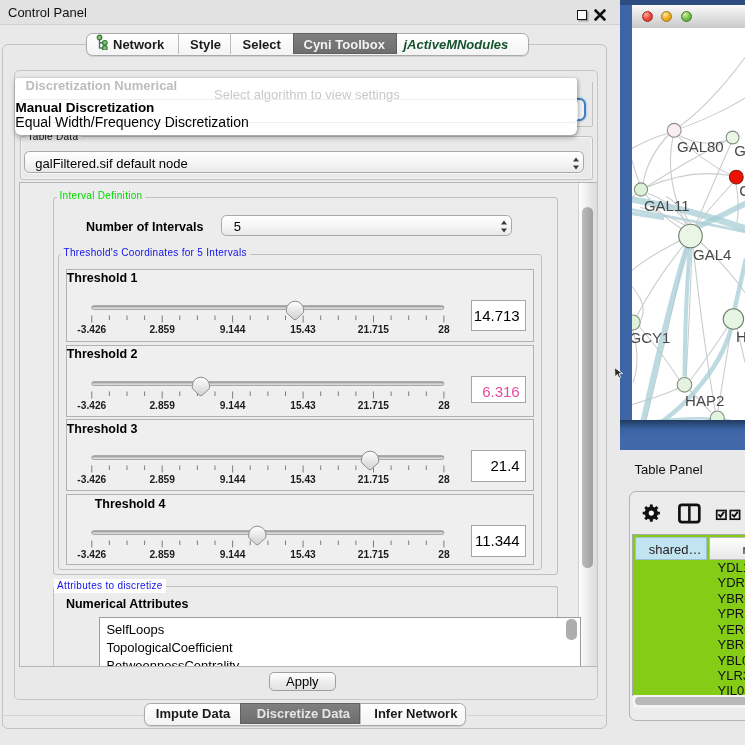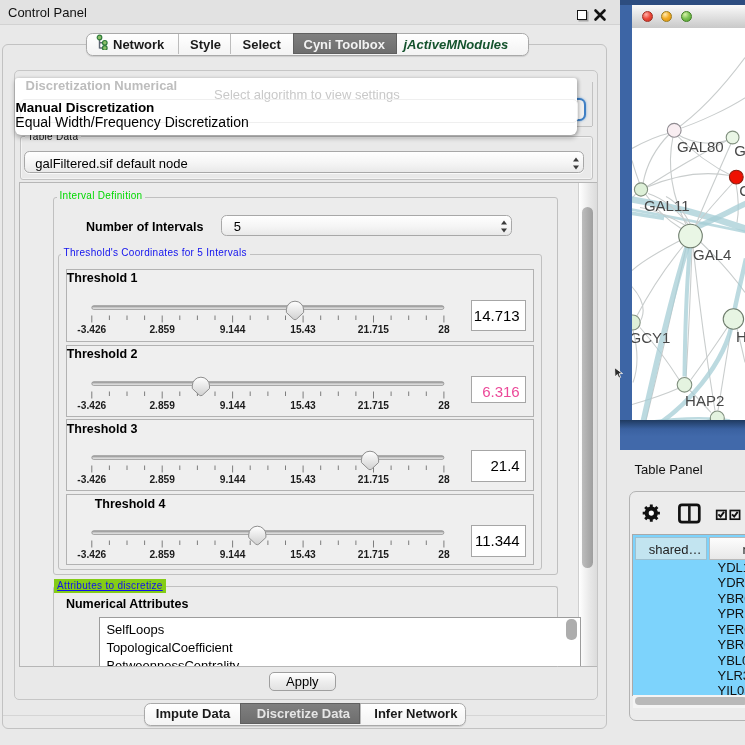--- a/index.html
+++ b/index.html
@@ -130,21 +130,21 @@
     <text x="96.2" y="64.3" font-size="10.2" font-weight="bold" fill="#1c1c1c" text-anchor="middle" font-family="Liberation Sans, sans-serif">2.859</text>
     <text x="166.6" y="64.3" font-size="10.2" font-weight="bold" fill="#1c1c1c" text-anchor="middle" font-family="Liberation Sans, sans-serif">9.144</text>
     <text x="237.0" y="64.3" font-size="10.2" font-weight="bold" fill="#1c1c1c" text-anchor="middle" font-family="Liberation Sans, sans-serif">15.43</text>
     <text x="307.4" y="64.3" font-size="10.2" font-weight="bold" fill="#1c1c1c" text-anchor="middle" font-family="Liberation Sans, sans-serif">21.715</text>
     <text x="377.9" y="64.3" font-size="10.2" font-weight="bold" fill="#1c1c1c" text-anchor="middle" font-family="Liberation Sans, sans-serif">28</text>
     <path d="M182.70000000000002 40.8A8.6 8.6 0 0 1 199.9 40.8V43.5L192.9 50.1Q191.3 51.4 189.70000000000002 50.1L182.70000000000002 43.5Z" fill="url(#th)" stroke="#8e8e8e" stroke-width="1"></path>
   </svg>
 <div class="abs" style="left:470.9px;top:525.1px;width:54.8px;height:31.5px;box-sizing:border-box;border:1px solid #a6a6a6;background:#fff;font-size:15px;line-height:29.5px;text-align:right;padding-right:5px;color:#000;">11.344</div>
 
 <div class="abs" style="left:52.5px;top:586.2px;width:503px;height:80px;border:1px solid #c0c0c0;border-bottom:none;border-radius:3px 3px 0 0;"></div>
-<div class="gtitle" style="left:54.1px;top:578.9px;color:#1111ee;background:#84cc16;text-decoration:underline;">Attributes to discretize</div>
+<div class="gtitle" style="left:54.1px;top:578.9px;color:#1111ee;background:#ffffff;">Attributes to discretize</div>
 <div class="abs bold" style="left:57.9px;top:596.8px;font-size:12.5px;color:#000;margin-left:8px;">Numerical Attributes</div>
 <div class="abs" style="left:63.4px;top:617.4px;width:481.6px;height:49.1px;box-sizing:border-box;border:1px solid #9c9c9c;border-bottom:none;background:#fff;overflow:hidden;margin-left:36px;">
   <div style="position:absolute;left:6px;top:4px;font-size:13px;color:#000;">SelfLoops</div>
   <div style="position:absolute;left:6px;top:22px;font-size:13px;color:#000;">TopologicalCoefficient</div>
   <div style="position:absolute;left:6px;top:40px;font-size:13px;color:#000;">BetweennessCentrality</div>
   <div style="position:absolute;right:3px;top:1px;width:10.5px;height:20.5px;border-radius:5px;background:#adadad;"></div>
 </div>
 
 <div class="abs" style="left:269px;top:672.3px;width:66.6px;height:18.5px;box-sizing:border-box;border:1px solid #9f9f9f;border-radius:5px;background:linear-gradient(#ffffff,#eeeeee 50%,#e2e2e2);text-align:center;font-size:13px;line-height:17.5px;color:#000;">Apply</div>
 
@@ -264,21 +264,21 @@
 <line x1="49.35" y1="2.9" x2="49.35" y2="20.2" stroke="#1a1a1a" stroke-width="2.6"></line>
 <g fill="none" stroke="#111" stroke-width="1.7">
 <rect x="76.7" y="8.5" width="9.3" height="8.7"></rect>
 <rect x="90.3" y="8.5" width="9.3" height="8.7"></rect>
 <path d="M78.4 12.3l2.2 2.2 3.5-4.6" stroke-width="1.9"></path>
 <path d="M92 12.3l2.2 2.2 3.5-4.6" stroke-width="1.9"></path>
 </g>
 
 </svg>
 
-<div class="abs" style="left:631.9px;top:533.9px;width:113.1px;height:161.1px;background:#7dd3fc;border-top:1px solid #a9a9a9;border-left:1px solid #a9a9a9;overflow:hidden;">
+<div class="abs" style="left:631.9px;top:533.9px;width:113.1px;height:161.1px;background:#84cc16;border-top:1px solid #a9a9a9;border-left:1px solid #a9a9a9;overflow:hidden;">
 
 <div style="position:absolute;left:1.8px;top:1.9px;width:71.9px;height:23.5px;background:#c2e4f0;border:1px solid #9dc0d0;box-sizing:border-box;font-size:13px;text-align:right;padding-right:4px;line-height:23px;color:#222;">shared…</div>
 <div style="position:absolute;left:76.6px;top:1.9px;width:120px;height:23.5px;background:linear-gradient(#fdfdfd,#e8e8e8);border:1px solid #b9b9b9;box-sizing:border-box;font-size:13px;line-height:23px;color:#222;">
       <span style="position:absolute;left:32px;">na</span>
     </div>
 <div style="position:absolute;left:84.6px;top:25.2px;font-size:13px;color:#111;line-height:15.4px;white-space:pre;">YDL19
 YDR27
 YBR04
 YPR14
 YER05

